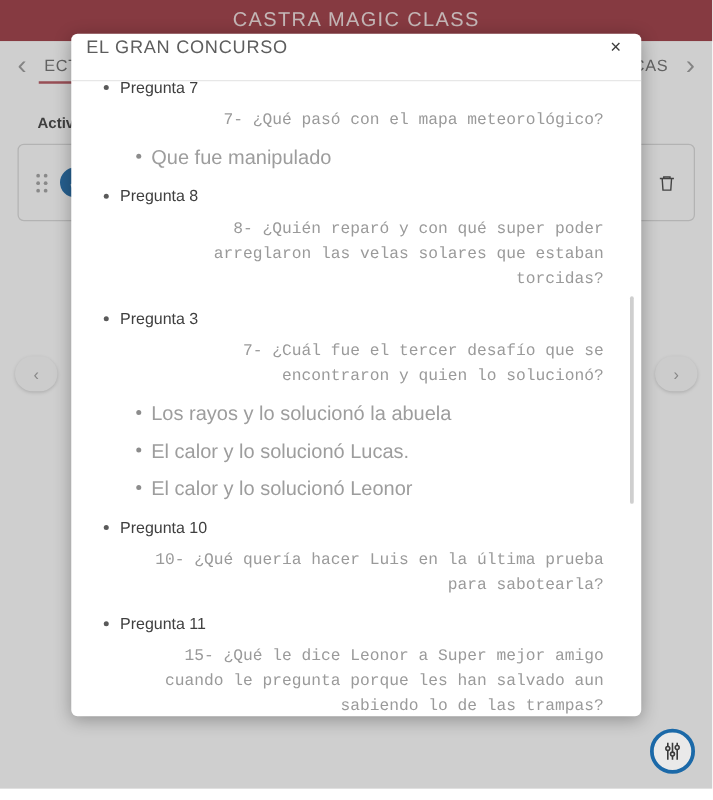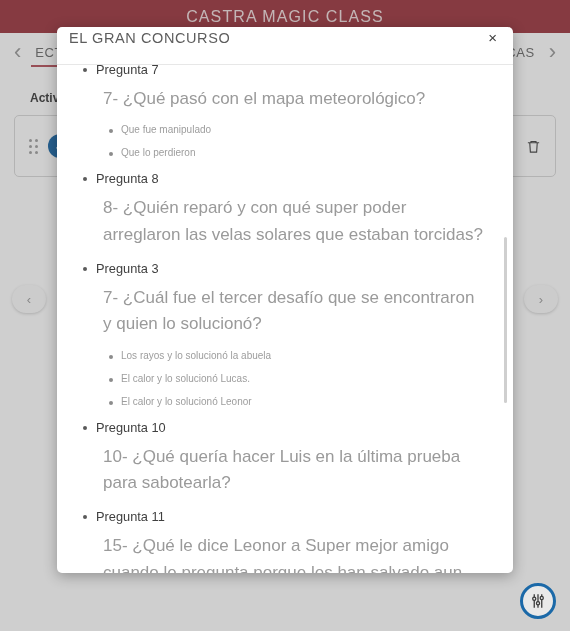--- a/index.html
+++ b/index.html
@@ -200,48 +200,49 @@
     overflow: hidden;
     position: relative;
     padding: 0 16px 0 16px;
   }
   .scroll-inner {
     position: absolute;
     left: 16px; right: 16px;
     top: -14px;
   }
 
-  .q-block { margin-bottom: 2px; }
+  .q-block { margin-bottom: 2px; text-align: right; }
 
   .q-title {
     display: flex;
     align-items: flex-start;
     gap: 9px;
     font-size: 12.8px;
     color: #3f3f3f;
     padding: 11px 0 0 10px;
   }
   .q-title .dot {
     width: 4px; height: 4px; border-radius: 50%;
     background: #5a5a5a; flex: none; margin-top: 6px;
   }
 
   .q-text {
-    font-size: 17px;
+    font-size: 13px;
     color: #9a9a9a;
     line-height: 1.55;
     padding: 9px 0 0 30px;
     max-width: 410px;
+    font-family: Liberation Mono, monospace;
   }
 
   .opt {
     display: flex;
     align-items: flex-start;
     gap: 8px;
-    font-size: 10px;
+    font-size: 16px;
     color: #9d9d9d;
     padding: 12px 0 0 36px;
   }
   .opt .dot {
     width: 4px; height: 4px; border-radius: 50%;
     background: #8c8c8c; flex: none; margin-top: 5px;
   }
 
   .modal-scrollbar {
     position: absolute;
@@ -325,24 +326,20 @@
         <div class="q-block">
           <div class="q-title">
             <span class="dot"></span>
             <span>Pregunta 7</span>
           </div>
           <div class="q-text">7- ¿Qué pasó con el mapa meteorológico?</div>
           <div class="opt">
             <span class="dot"></span>
             <span>Que fue manipulado</span>
           </div>
-          <div class="opt">
-            <span class="dot"></span>
-            <span>Que lo perdieron</span>
-          </div>
         </div>
 
         <div class="q-block">
           <div class="q-title">
             <span class="dot"></span>
             <span>Pregunta 8</span>
           </div>
           <div class="q-text">8- ¿Quién reparó y con qué super poder arreglaron las velas solares que estaban torcidas?</div>
         </div>
 

